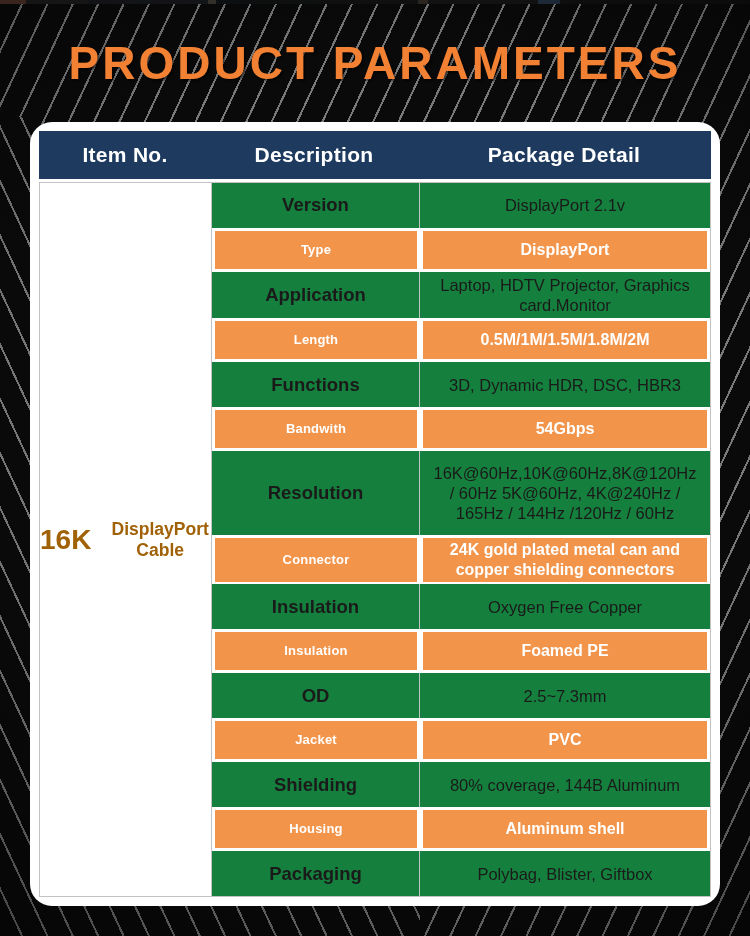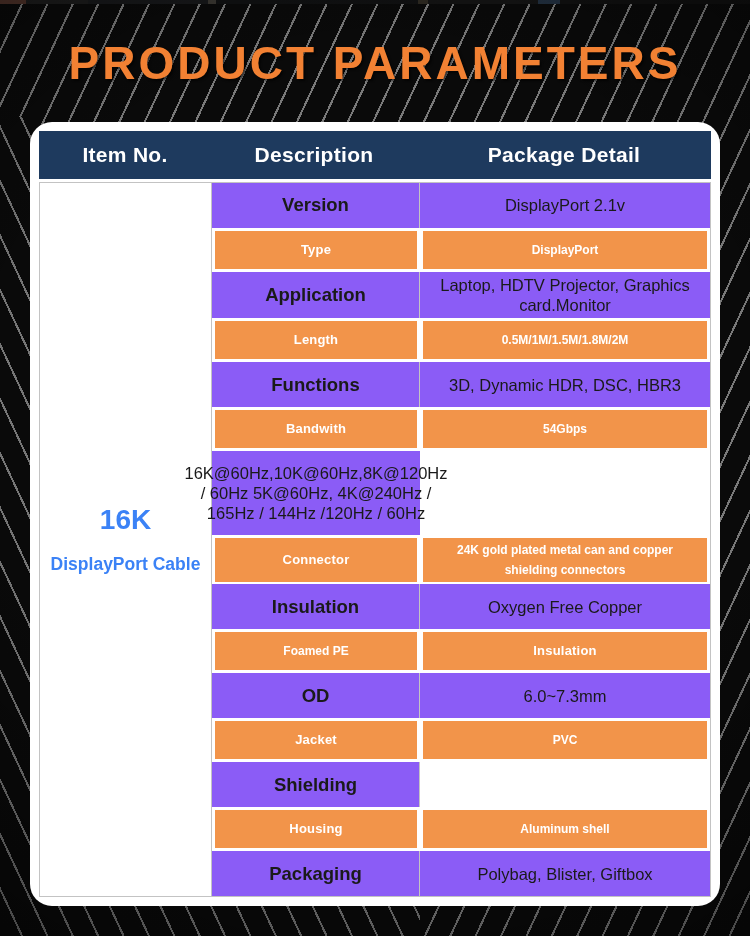--- a/index.html
+++ b/index.html
@@ -58,40 +58,40 @@
     background:var(--navy);color:#fff;font-weight:700;font-size:21px;
     display:flex;align-items:center;justify-content:center;letter-spacing:.3px;
   }
   .table-wrap{
     margin-top:3px;height:calc(100% - 51px);box-sizing:border-box;
     border:1px solid var(--grid);
     display:grid;grid-template-columns:172px 1fr;
   }
   .item-cell{
     border-right:1px solid var(--grid);
-    display:flex;flex-direction:column;align-items:center;justify-content:center;gap:18px;
-    text-align:center;color:#3b82f6;
+    display:flex;flex-direction:row;align-items:center;justify-content:center;gap:18px;
+    text-align:center;color:#a16207;
   }
   .item-line1{font-size:28px;font-weight:700;}
   .item-line2{font-size:17.5px;font-weight:700;}
   .rows{display:flex;flex-direction:column;min-width:0;}
   .row{display:grid;grid-template-columns:208px 1fr;flex:1 1 0;min-height:0;}
   .row.r-app{flex:1.03 1 0;}
   .row.r-resolution{flex:1.87 1 0;}
   .row.r-connector{flex:1.12 1 0;}
   .cell{
     display:flex;align-items:center;justify-content:center;text-align:center;
     padding:2px 10px;box-sizing:border-box;min-width:0;line-height:20px;
   }
-  .row.white .cell{background:#8b5cf6;color:var(--ink);}
+  .row.white .cell{background:#15803d;color:var(--ink);}
   .row.white .cell-label{border-right:1px solid var(--grid);font-weight:700;font-size:18.5px;}
   .row.white .cell-value{font-size:16.5px;}
   .row.orange .cell{background:var(--orange);border:3px solid #fff;color:#fff;}
   .row.orange .cell-label{font-weight:700;font-size:13px;letter-spacing:.2px;}
-  .row.orange .cell-value{font-weight:700;font-size:12px;}
+  .row.orange .cell-value{font-weight:700;font-size:16px;}
 </style>
 </head>
 <body>
 
 <div class="photo-edge-strip"></div>
 <div class="stripes-main"></div>
 <div class="stripes-alt"></div>
 <div class="vignette"></div>
 
 <div class="page-title">PRODUCT PARAMETERS</div>
@@ -136,50 +136,52 @@
         <div class="cell cell-label">Functions</div>
         <div class="cell cell-value">3D, Dynamic HDR, DSC, HBR3</div>
       </div>
 
       <div class="row orange">
         <div class="cell cell-label">Bandwith</div>
         <div class="cell cell-value">54Gbps</div>
       </div>
 
       <div class="row white r-resolution">
+        <div class="cell cell-label">Resolution</div>
         <div class="cell cell-value">16K@60Hz,10K@60Hz,8K@120Hz / 60Hz 5K@60Hz, 4K@240Hz / 165Hz / 144Hz /120Hz / 60Hz</div>
       </div>
 
       <div class="row orange r-connector">
         <div class="cell cell-label">Connector</div>
         <div class="cell cell-value">24K gold plated metal can and copper shielding connectors</div>
       </div>
 
       <div class="row white">
         <div class="cell cell-label">Insulation</div>
         <div class="cell cell-value">Oxygen Free Copper</div>
       </div>
 
       <div class="row orange">
+        <div class="cell cell-label">Insulation</div>
         <div class="cell cell-value">Foamed PE</div>
-        <div class="cell cell-label">Insulation</div>
       </div>
 
       <div class="row white">
         <div class="cell cell-label">OD</div>
-        <div class="cell cell-value">6.0~7.3mm</div>
+        <div class="cell cell-value">2.5~7.3mm</div>
       </div>
 
       <div class="row orange">
         <div class="cell cell-label">Jacket</div>
         <div class="cell cell-value">PVC</div>
       </div>
 
       <div class="row white">
         <div class="cell cell-label">Shielding</div>
+        <div class="cell cell-value">80% coverage, 144B Aluminum</div>
       </div>
 
       <div class="row orange">
         <div class="cell cell-label">Housing</div>
         <div class="cell cell-value">Aluminum shell</div>
       </div>
 
       <div class="row white">
         <div class="cell cell-label">Packaging</div>
         <div class="cell cell-value">Polybag, Blister, Giftbox</div>

